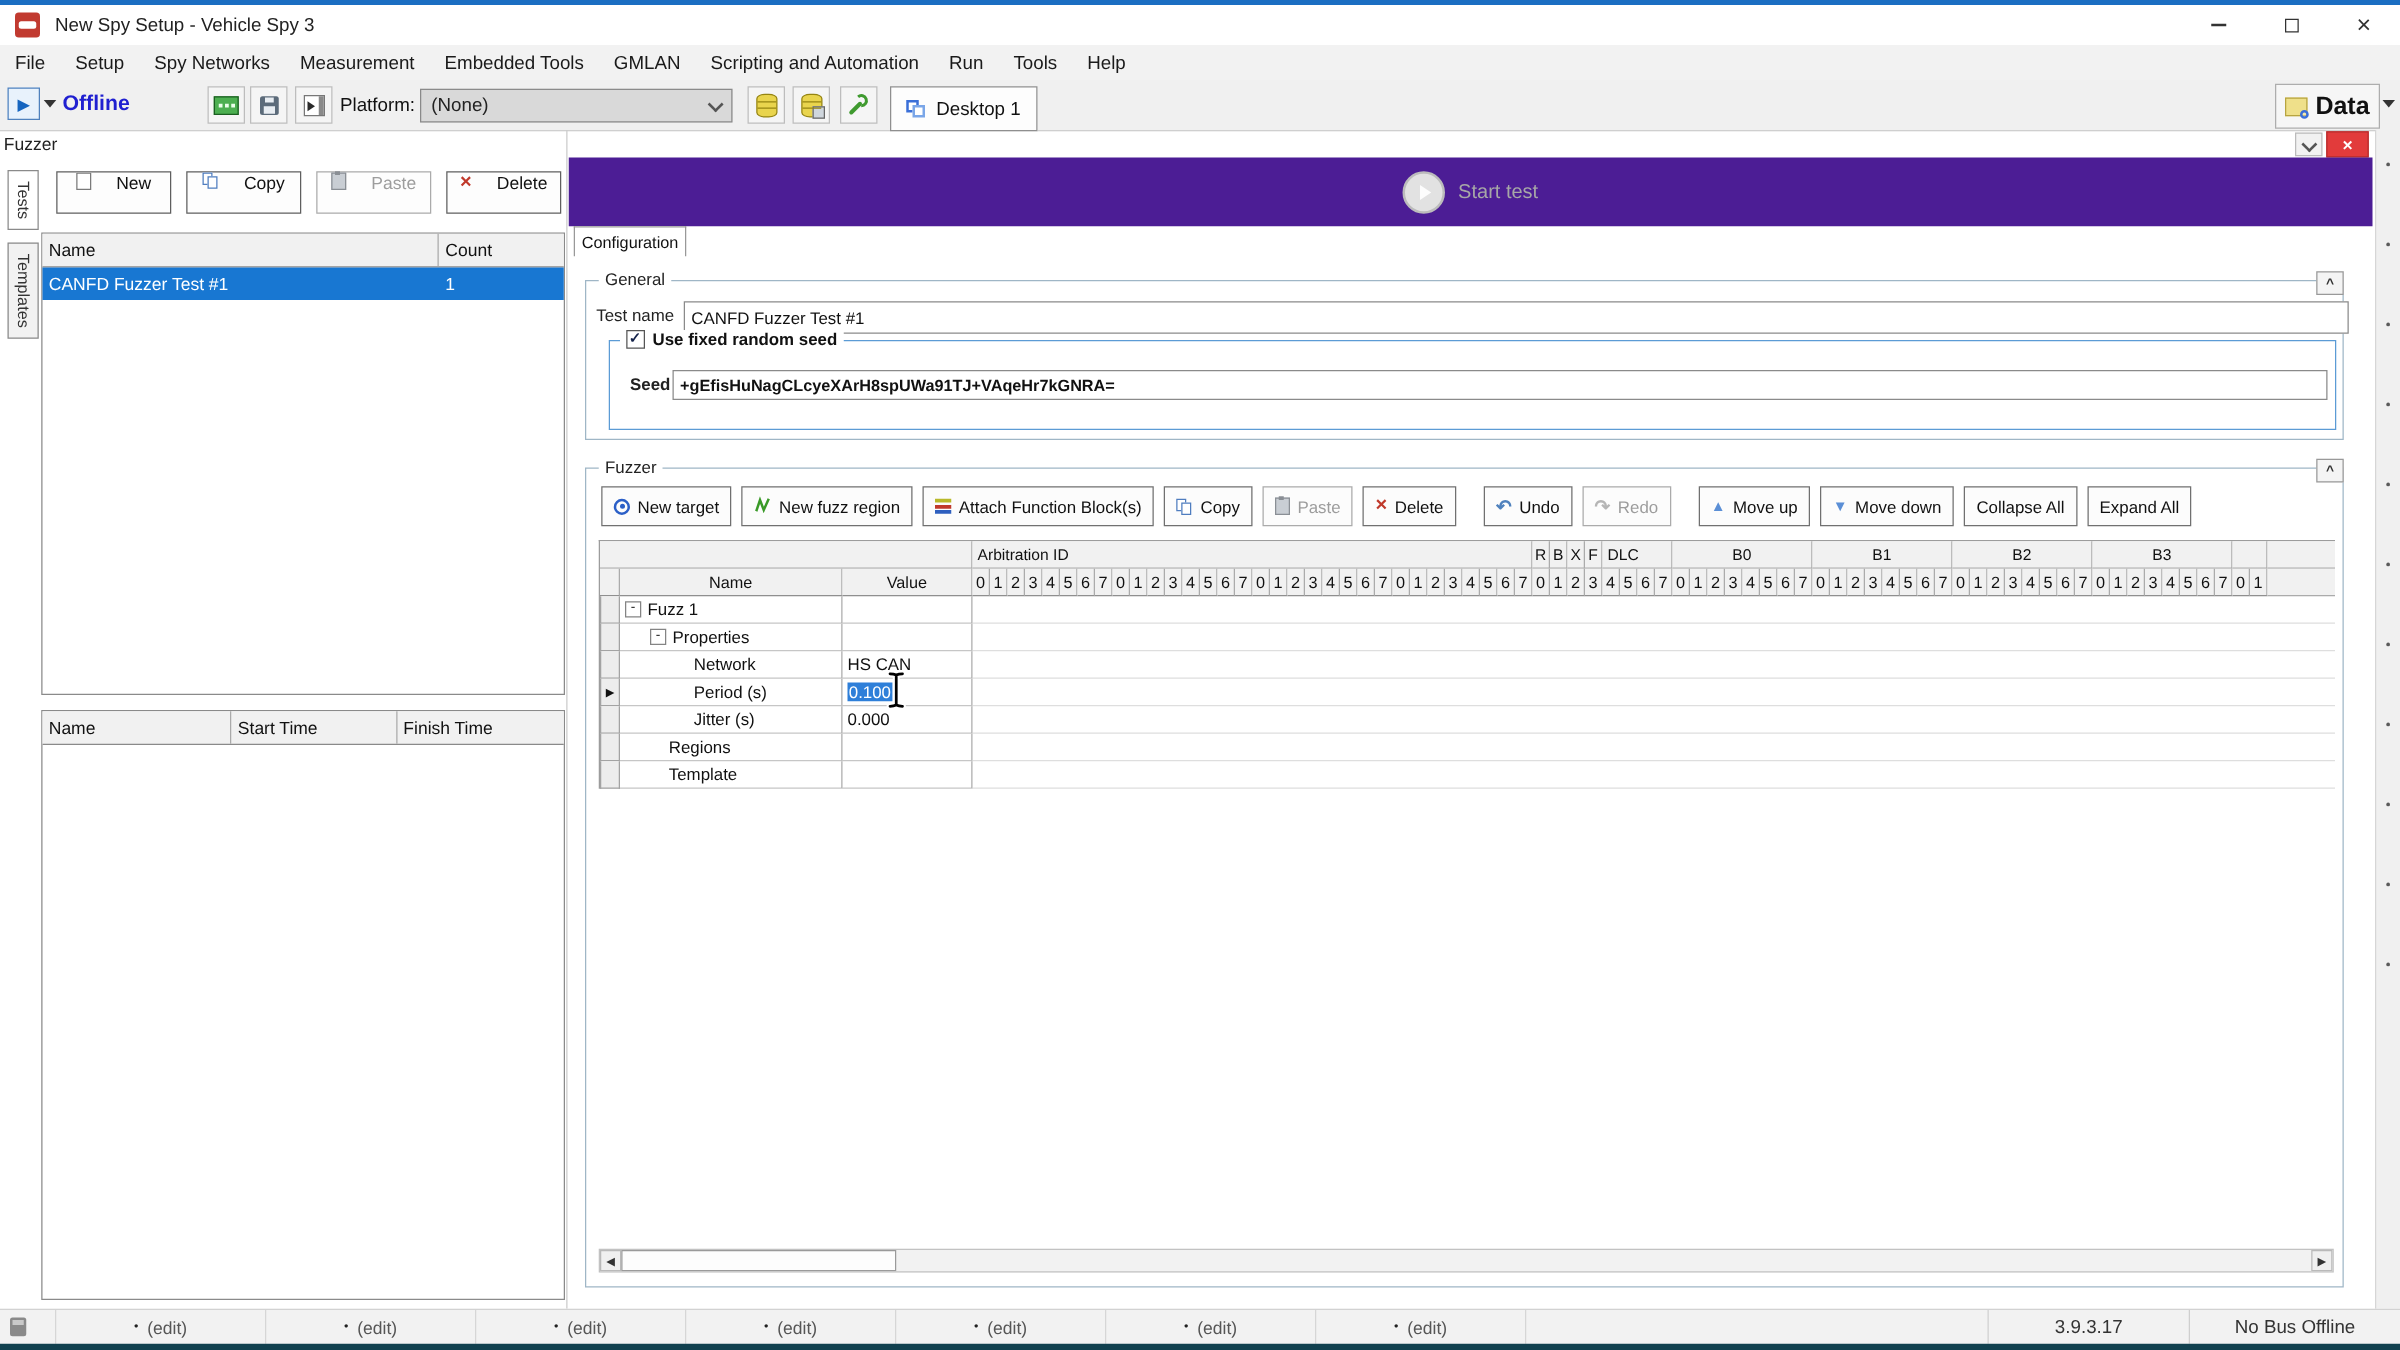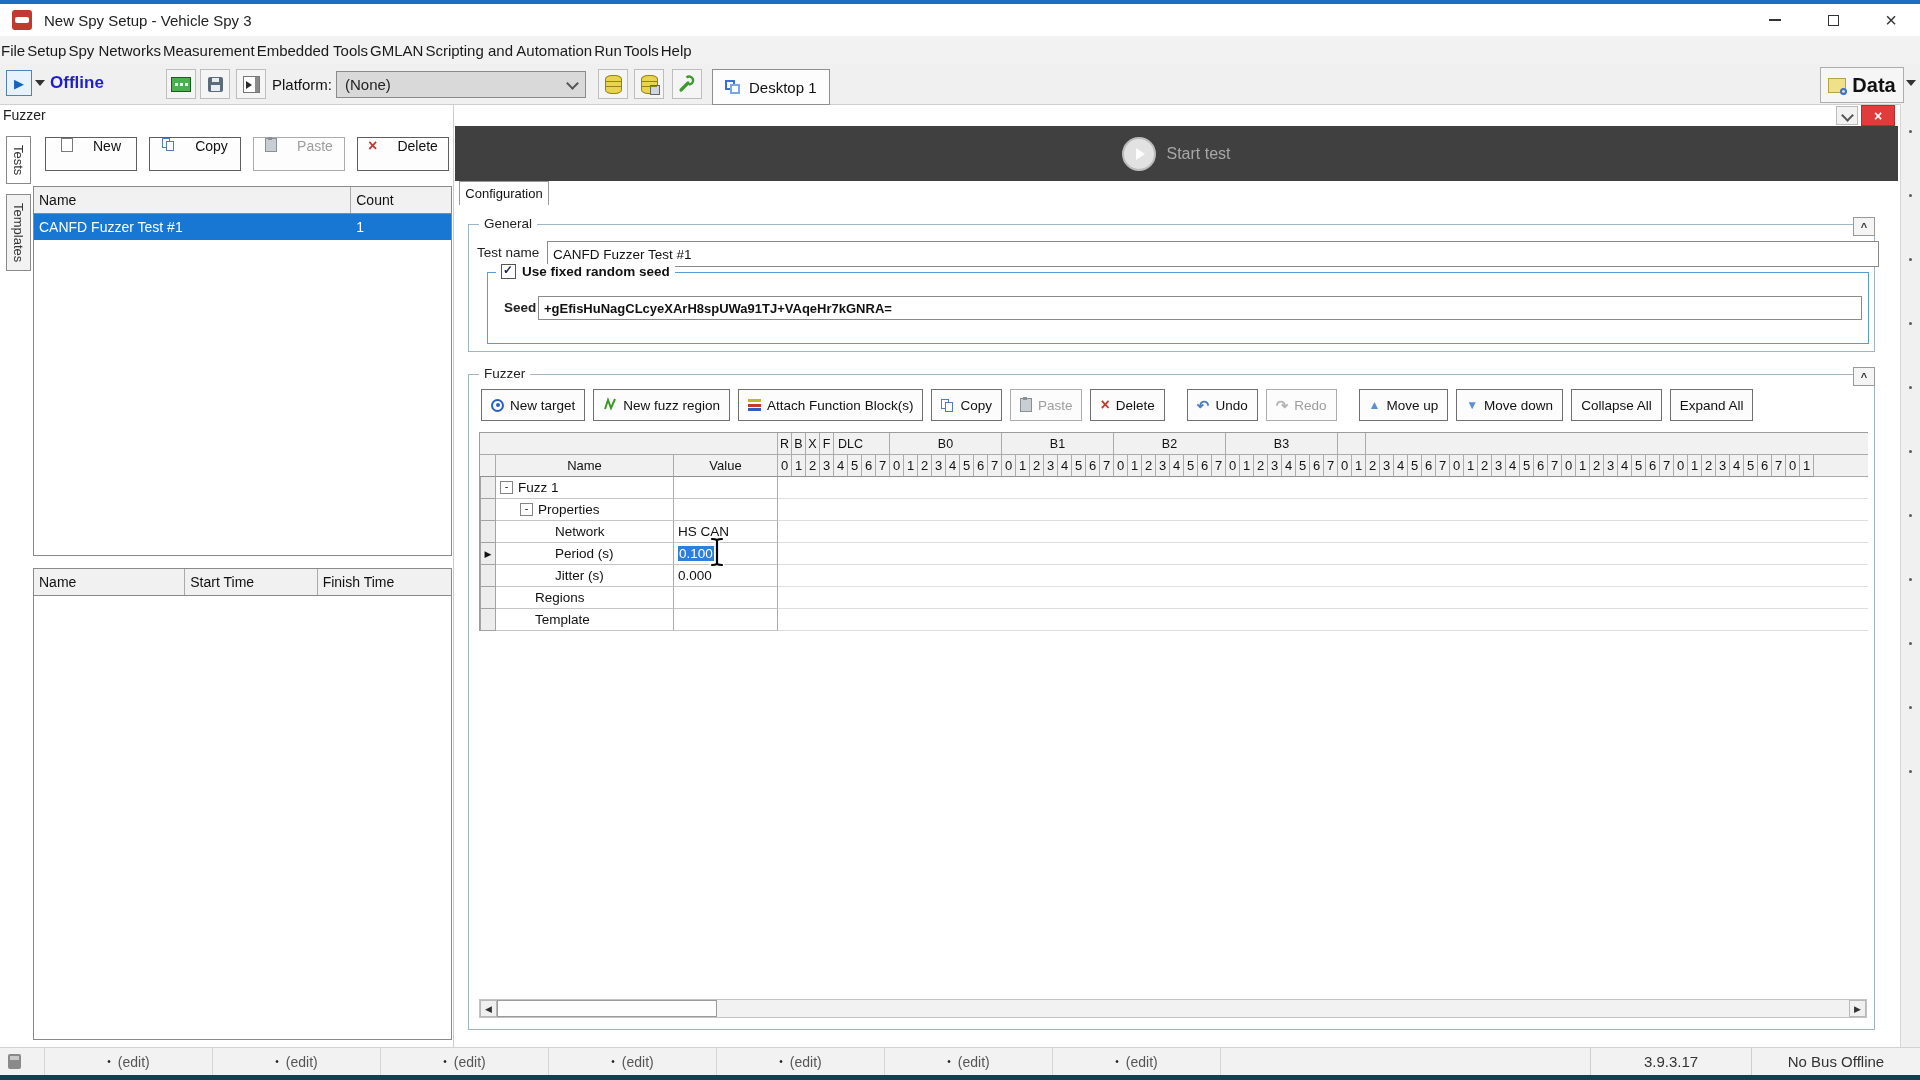--- a/index.html
+++ b/index.html
@@ -12,21 +12,21 @@
   .app-icon{width:20px;height:20px;margin-left:12px;background:#c13a30;border-radius:3px;position:relative;flex:none;}
   .app-icon .slot{position:absolute;left:3px;top:7px;width:14px;height:6px;background:#fff;border-radius:2px;}
   .title-text{margin-left:12px;font-size:15px;color:#222;}
   .winbtns{margin-left:auto;display:flex;height:100%;}
   .wbtn{width:58px;height:100%;display:flex;align-items:center;justify-content:center;}
   .min-glyph{width:12px;height:2px;background:#333;}
   .max-glyph{width:11px;height:11px;border:1.5px solid #333;box-sizing:border-box;}
   .close-glyph{font-size:20px;color:#333;line-height:1;}
   
   .menubar{left:0;top:36px;width:1920px;height:28px;background:#f2f2f2;display:flex;align-items:center;}
-  .menu-item{padding:0 1px;font-size:15px;color:#1a1a1a;}
+  .menu-item{padding:0 12px;font-size:15px;color:#1a1a1a;}
   .toolbar{left:0;top:64px;width:1920px;height:41px;background:#f0f0f0;border-bottom:1px solid #cfcfcf;}
   .play-btn{left:6px;top:6px;width:26px;height:26px;border:1px solid #4f81bd;background:#e8f2fc;
             display:flex;align-items:center;justify-content:center;color:#1565c0;font-size:13px;}
   .dd-arrow{width:0;height:0;border-left:5px solid transparent;border-right:5px solid transparent;border-top:6px solid #333;}
   .offline{left:50px;top:9px;font-size:17px;font-weight:bold;color:#1f1fd0;}
   .tico{width:30px;height:30px;border:1px solid #bdbdbd;background:#f5f5f5;display:flex;align-items:center;justify-content:center;position:absolute;box-sizing:border-box;}
   .chip{width:18px;height:13px;background:#4caf50;border:1px solid #1b5e20;display:flex;gap:2px;align-items:center;justify-content:center;}
   .chip i{width:3px;height:3px;background:#eaffea;display:block;}
   .floppy{width:15px;height:15px;background:#5c6b7a;border-radius:2px;position:relative;}
   .floppy:before{content:"";position:absolute;left:4px;top:1px;width:7px;height:4px;background:#e8edf2;}
@@ -62,21 +62,21 @@
   .tbtn-row{left:45px;top:137px;display:flex;gap:12px;}
   .tbtn{width:90px;height:32px;border:1px solid #5f5f5f;background:#fdfdfd;display:flex;align-items:flex-start;justify-content:center;gap:20px;font-size:14px;}
   .tbtn.disabled{color:#9d9d9d;border-color:#ababab;}
   .table{position:absolute;border:1px solid #8a8a8a;background:#fff;}
   .thead{display:flex;background:#f1f1f1;border-bottom:1px solid #8a8a8a;height:26px;}
   .th{display:flex;align-items:center;padding-left:5px;font-size:14px;border-right:1px solid #aaa;box-sizing:border-box;}
   .th:last-child{border-right:none;}
   .trow-sel{display:flex;height:26px;color:#fff;background:#1877d2;font-size:14px;}
   .trow-sel .td{display:flex;align-items:center;padding-left:5px;box-sizing:border-box;}
   
-  .start-bar{left:455px;top:126px;width:1443px;height:55px;background:#404040;display:flex;align-items:center;justify-content:center;gap:10px;}
+  .start-bar{left:455px;top:126px;width:1443px;height:55px;background:#4c1d95;display:flex;align-items:center;justify-content:center;gap:10px;}
   .start-circle{width:30px;height:30px;border-radius:50%;border:2px solid #bcbcbc;background:#e2e2e2;display:flex;align-items:center;justify-content:center;}
   .start-circle i{width:0;height:0;border-top:6px solid transparent;border-bottom:6px solid transparent;border-left:9px solid #fdfdfd;margin-left:3px;}
   .start-text{font-size:16px;color:#a7a7a7;}
   .cfg-tab{left:459px;top:181px;width:90px;height:24px;background:#fff;border:1px solid #999;border-bottom:none;display:flex;align-items:center;justify-content:center;font-size:13px;}
   .group{position:absolute;border:1px solid #9fb6c6;background:#fff;}
   .glabel{position:absolute;top:-9px;left:10px;background:#fff;padding:0 5px;font-size:13.5px;color:#222;}
   .clps{position:absolute;top:-8px;left:1384px;width:20px;height:17px;border:1px solid #999;background:#f4f4f4;display:flex;align-items:center;justify-content:center;font-size:11px;font-weight:bold;color:#333;}
   .flabel{position:absolute;font-size:13.5px;color:#222;}
   .input{position:absolute;background:#fff;border:1px solid #8a8a8a;display:flex;align-items:center;padding:0 5px;font-size:13.5px;color:#111;}
   .seed-group{position:absolute;border:1px solid #5b9bd5;background:#fff;font-weight:bold;}
@@ -377,20 +377,21 @@
           <span>Collapse All</span>
         </div>
         <div class="fzbtn">
           <span>Expand All</span>
         </div>
       </div>
 
     <div class="grid">
       <div class="ghrow" id="gh1">
           <div class="gcell" style="width: 298px;"></div>
+          <div class="gcell left" style="width: 448px;">Arbitration ID</div>
           <div class="gcell" style="width: 14px;">R</div>
           <div class="gcell" style="width: 14px;">B</div>
           <div class="gcell" style="width: 14px;">X</div>
           <div class="gcell" style="width: 14px;">F</div>
           <div class="gcell left" style="width: 56px;">DLC</div>
           <div class="gcell" style="width: 112px;">B0</div>
           <div class="gcell" style="width: 112px;">B1</div>
           <div class="gcell" style="width: 112px;">B2</div>
           <div class="gcell" style="width: 112px; text-align: center;">B3</div>
           <div class="gcell" style="width: 28px;"></div>

